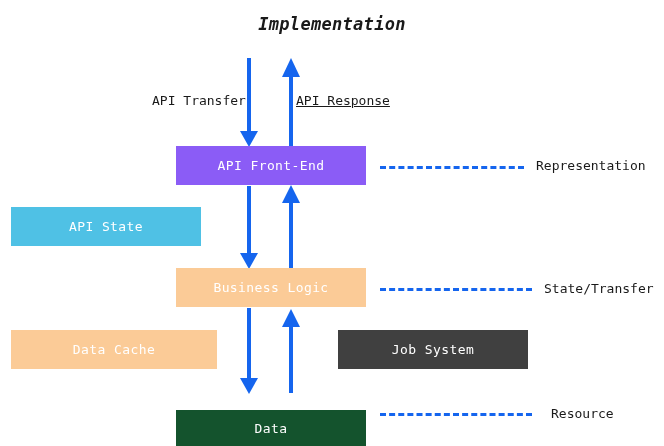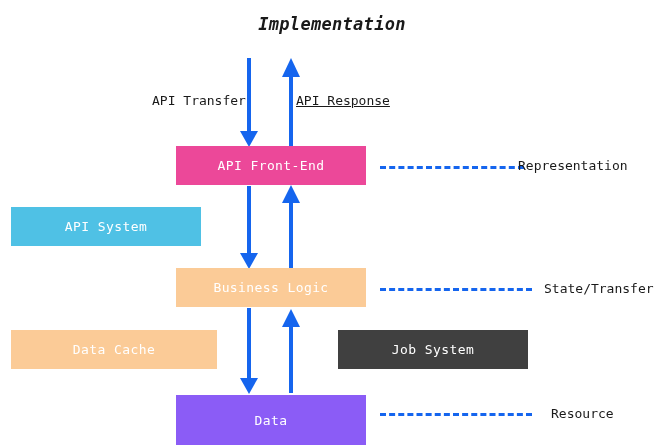--- a/index.html
+++ b/index.html
@@ -103,34 +103,34 @@
 
     <g>
       <line x1="291" y1="393" x2="291" y2="322" stroke="#1565ee" stroke-width="4"></line>
       <polygon points="282,327 300,327 291,309" fill="#1565ee"></polygon>
     </g>
   </svg>
 
   <div class="arrow-label" style="left:152px; top:93px;">API Transfer</div>
   <div class="arrow-label" style="left:296px; top:93px;text-decoration:underline;">API Response</div>
 
-  <div class="box" style="left:176px; top:146px; width:190px; height:39px; background:#ec4899;">API Front-End</div>
+  <div class="box" style="left:176px; top:146px; width:190px; height:39px; background:#8b5cf6;">API Front-End</div>
 
-  <div class="box" style="left:11px; top:207px; width:190px; height:39px; background:#4fc1e5;">API System</div>
+  <div class="box" style="left:11px; top:207px; width:190px; height:39px; background:#4fc1e5;">API State</div>
 
   <div class="box" style="left:176px; top:268px; width:190px; height:39px; background:#fbcb97;">Business Logic</div>
 
   <div class="box" style="left:11px; top:330px; width:206px; height:39px; background:#fbcb97;">Data Cache</div>
 
   <div class="box" style="left:338px; top:330px; width:190px; height:39px; background:#404040;">Job System</div>
 
-  <div class="box" style="left:176px; top:395px; width:190px; height:50px; background:#8b5cf6;">Data</div>
+  <div class="box" style="left:176px; top:410px; width:190px; height:36px; background:#14532d;">Data</div>
 
   <div class="dashed" style="left:380px; top:166px; width:144px;"></div>
-  <div class="side-label" style="left:518px; top:158px;">Representation</div>
+  <div class="side-label" style="left:536px; top:158px;">Representation</div>
 
   <div class="dashed" style="left:380px; top:288px; width:152px;"></div>
   <div class="side-label" style="left:544px; top:281px;">State/Transfer</div>
 
   <div class="dashed" style="left:380px; top:413px; width:152px;"></div>
   <div class="side-label" style="left:551px; top:406px;">Resource</div>
 
 </div>
 
 </body></html>

